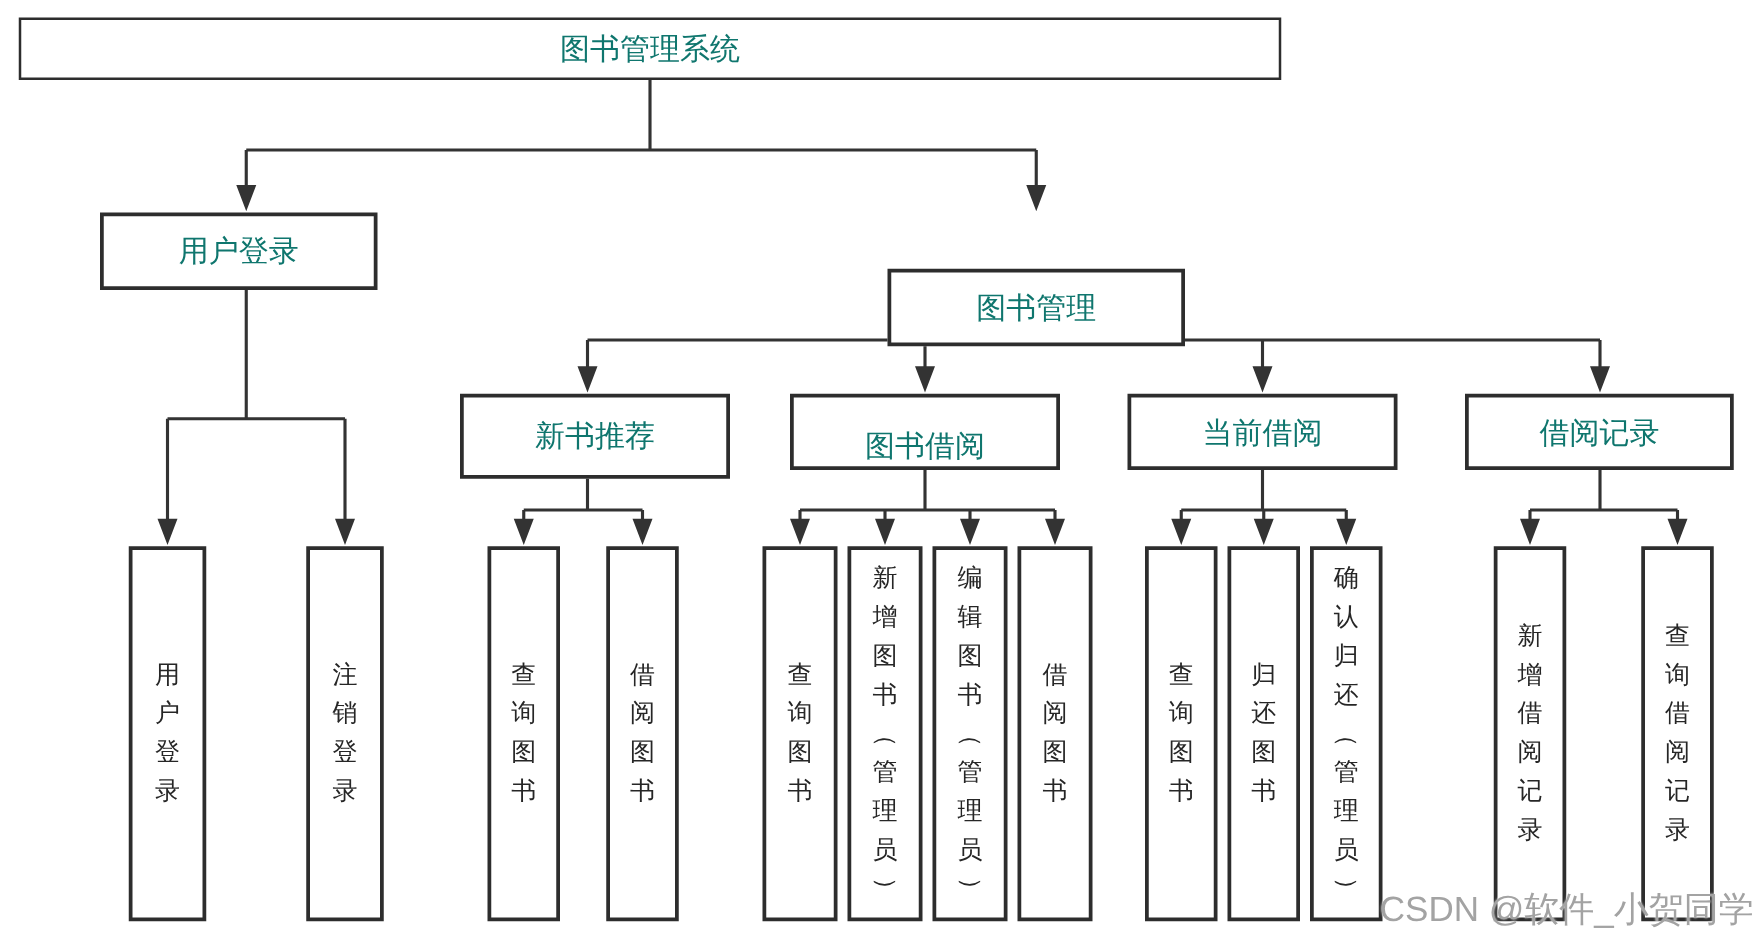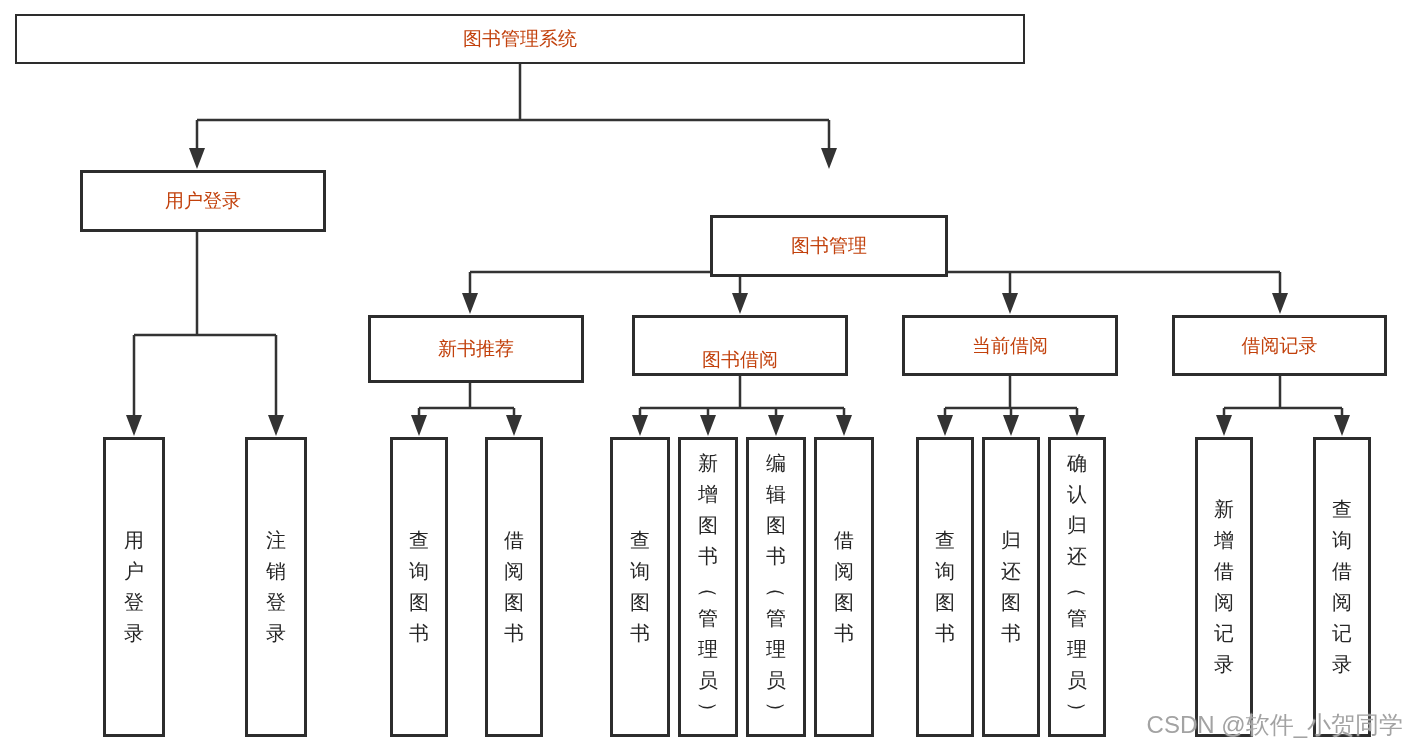--- a/index.html
+++ b/index.html
@@ -15,22 +15,22 @@
     position:absolute;
     box-sizing:border-box;
     border:3px solid #2d2d2d;
     background:#ffffff;
     display:flex;
     align-items:center;
     justify-content:center;
     color:#262626;
   }
   .hlabel{
-    font-size:19px;
-    color:#c2410c;
+    font-size:24px;
+    color:#0f766e;
     white-space:nowrap;
   }
   .root{border-width:2px;}
   .vtext{
     display:flex;
     flex-direction:column;
     align-items:center;
     justify-content:center;
     height:100%;
     width:100%;
@@ -43,21 +43,21 @@
     text-align:center;
     color:#262626;
   }
   .vchar.paren{
     transform:rotate(90deg);
   }
   .watermark{
     position:absolute;
     right:2px;
     top:709px;
-    font-size:24px;
+    font-size:28px;
     color:#a3a3a3;
     white-space:nowrap;
     text-shadow:0 0 2px #ffffff;
   }
 </style>
 </head>
 <body>
 
 <div class="canvas">
 
@@ -101,21 +101,21 @@
              M1003 415 L1019 415 L1011 436 Z
              M1069 415 L1085 415 L1077 436 Z
              M1216 415 L1232 415 L1224 436 Z
              M1334 415 L1350 415 L1342 436 Z"></path>
   </svg>
 
   <div class="box root" style="left:15px;top:14px;width:1010px;height:50px;">
     <span class="hlabel">图书管理系统</span>
   </div>
 
-  <div class="box" style="left:80px;top:170px;width:246px;height:62px;">
+  <div class="box" style="left:80px;top:170px;width:222px;height:62px;">
     <span class="hlabel">用户登录</span>
   </div>
   <div class="box" style="left:710px;top:170px;width:238px;height:62px;margin-top:45px;">
     <span class="hlabel">图书管理</span>
   </div>
 
   <div class="box" style="left:368px;top:315px;width:216px;height:68px;">
     <span class="hlabel">新书推荐</span>
   </div>
   <div class="box" style="left:632px;top:315px;width:216px;height:61px;align-items:flex-end;">

